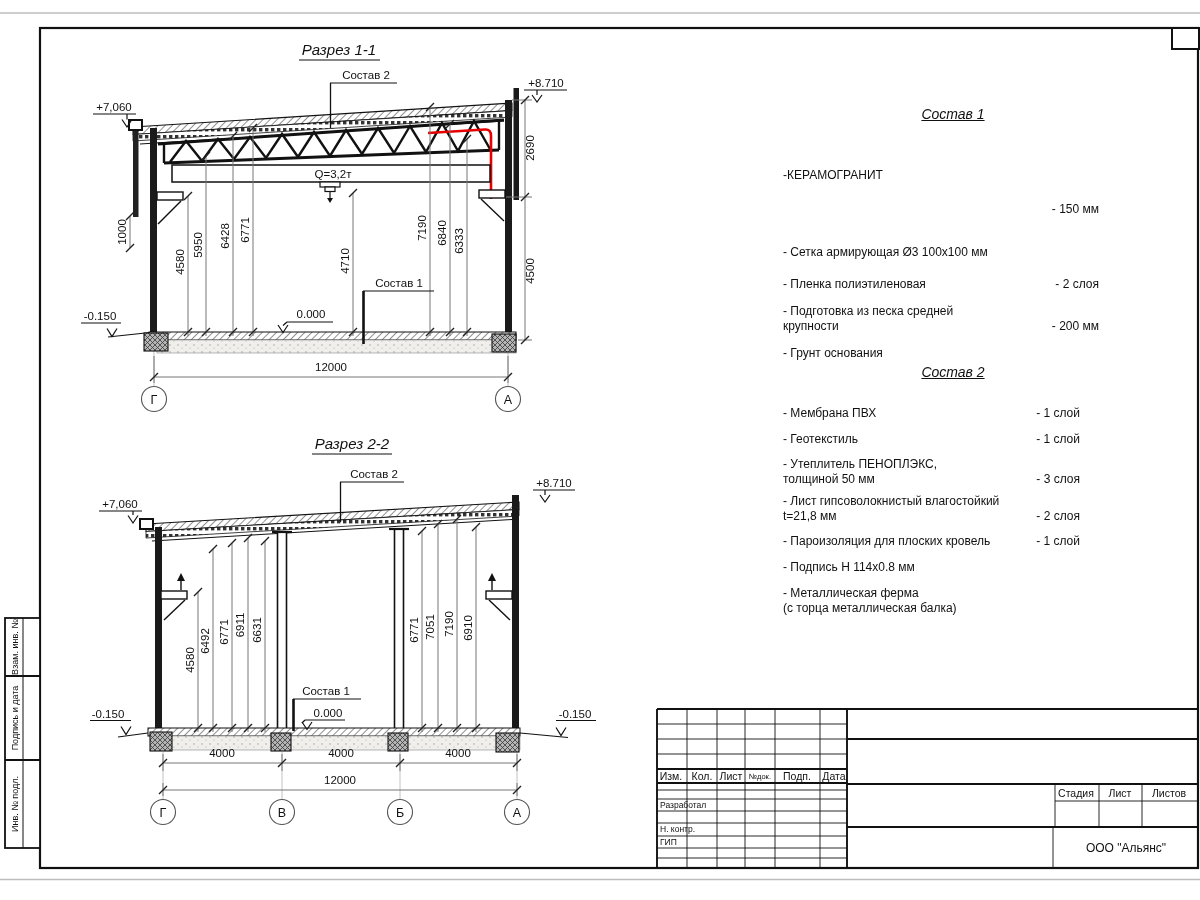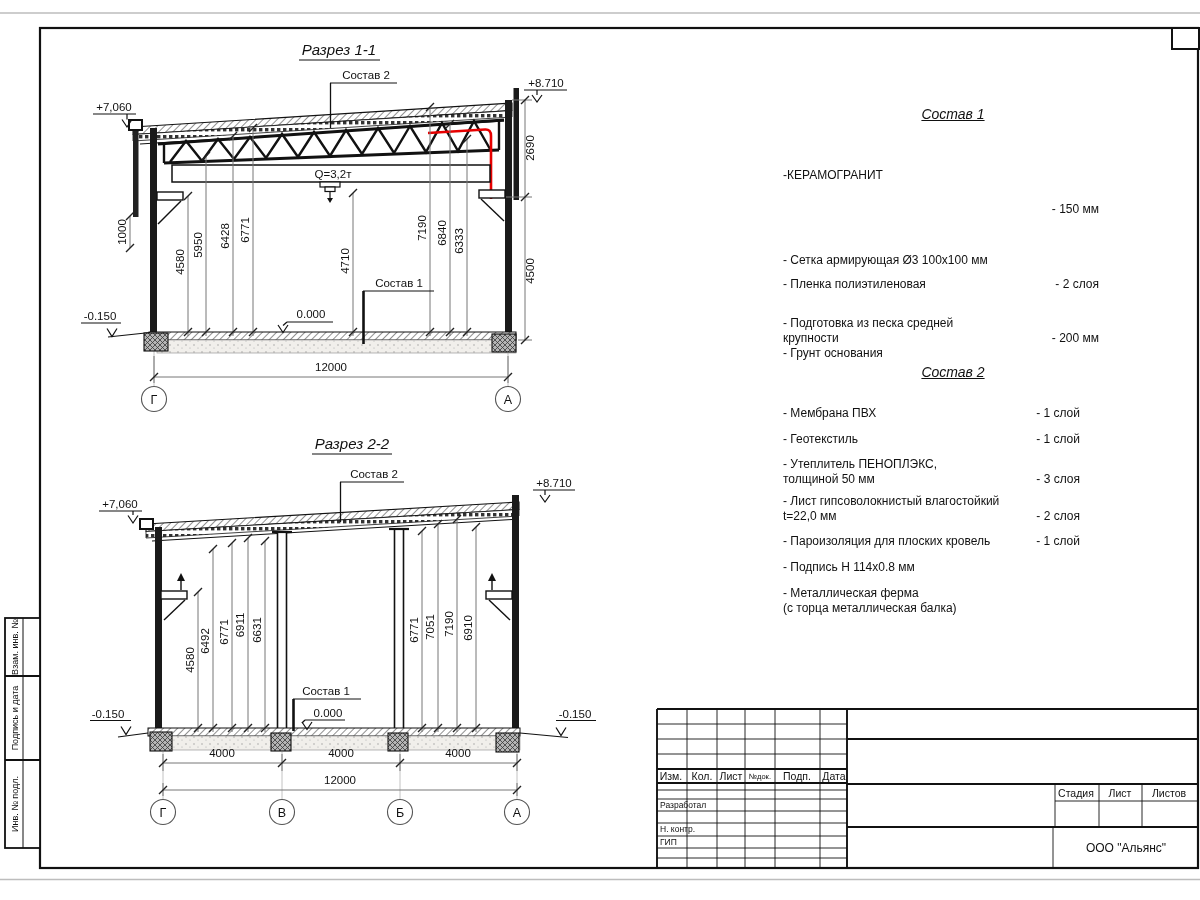--- a/index.html
+++ b/index.html
@@ -408,29 +408,29 @@
 
 <div class="ltitle" style="left:783px;top:106px;width:340px">Состав 1</div>
 
 <div class="ci" style="left:783px;top:168px;width:316px">
   <span class="nm">-КЕРАМОГРАНИТ</span>
   <span class="val"></span>
 </div>
 <div class="ci" style="left:783px;top:202px;width:316px">
   <span class="val">- 150 мм</span>
 </div>
-<div class="ci" style="left:783px;top:253px;width:316px">
+<div class="ci" style="left:783px;top:245px;width:316px">
   <span class="nm">- Сетка армирующая Ø3 100х100 мм</span>
   <span class="val"></span>
 </div>
 <div class="ci" style="left:783px;top:277px;width:316px">
   <span class="nm">- Пленка полиэтиленовая</span>
   <span class="val">-  2 слоя</span>
 </div>
-<div class="ci" style="left:783px;top:316px;width:316px">
+<div class="ci" style="left:783px;top:304px;width:316px">
   <span class="nm">- Подготовка из песка средней
 крупности</span>
   <span class="val">- 200 мм</span>
 </div>
 <div class="ci" style="left:783px;top:346px;width:316px">
   <span class="nm">- Грунт основания</span>
   <span class="val"></span>
 </div>
 
 <div class="ltitle" style="left:783px;top:364px;width:340px">Состав 2</div>
@@ -443,21 +443,21 @@
   <span class="nm">- Геотекстиль</span>
   <span class="val">- 1 слой</span>
 </div>
 <div class="ci" style="left:783px;top:457px;width:297px">
   <span class="nm">- Утеплитель ПЕНОПЛЭКС,
 толщиной 50 мм</span>
   <span class="val">- 3 слоя</span>
 </div>
 <div class="ci" style="left:783px;top:494px;width:297px">
   <span class="nm">- Лист гипсоволокнистый влагостойкий
-t=22,0 мм</span>
+t=21,8 мм</span>
   <span class="val">- 2 слоя</span>
 </div>
 <div class="ci" style="left:783px;top:534px;width:297px">
   <span class="nm">- Пароизоляция для плоских кровель</span>
   <span class="val">- 1 слой</span>
 </div>
 <div class="ci" style="left:783px;top:560px;width:297px">
   <span class="nm">- Подпись Н 114х0.8 мм</span>
   <span class="val"></span>
 </div>

